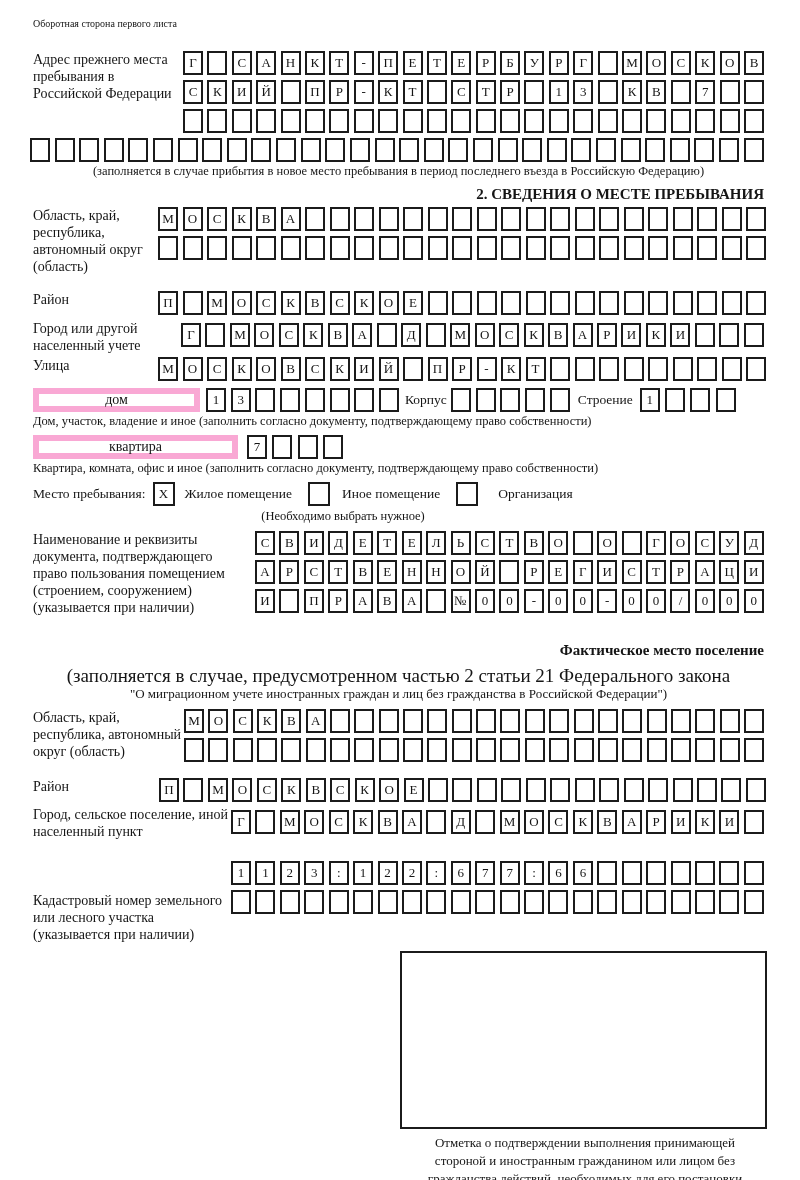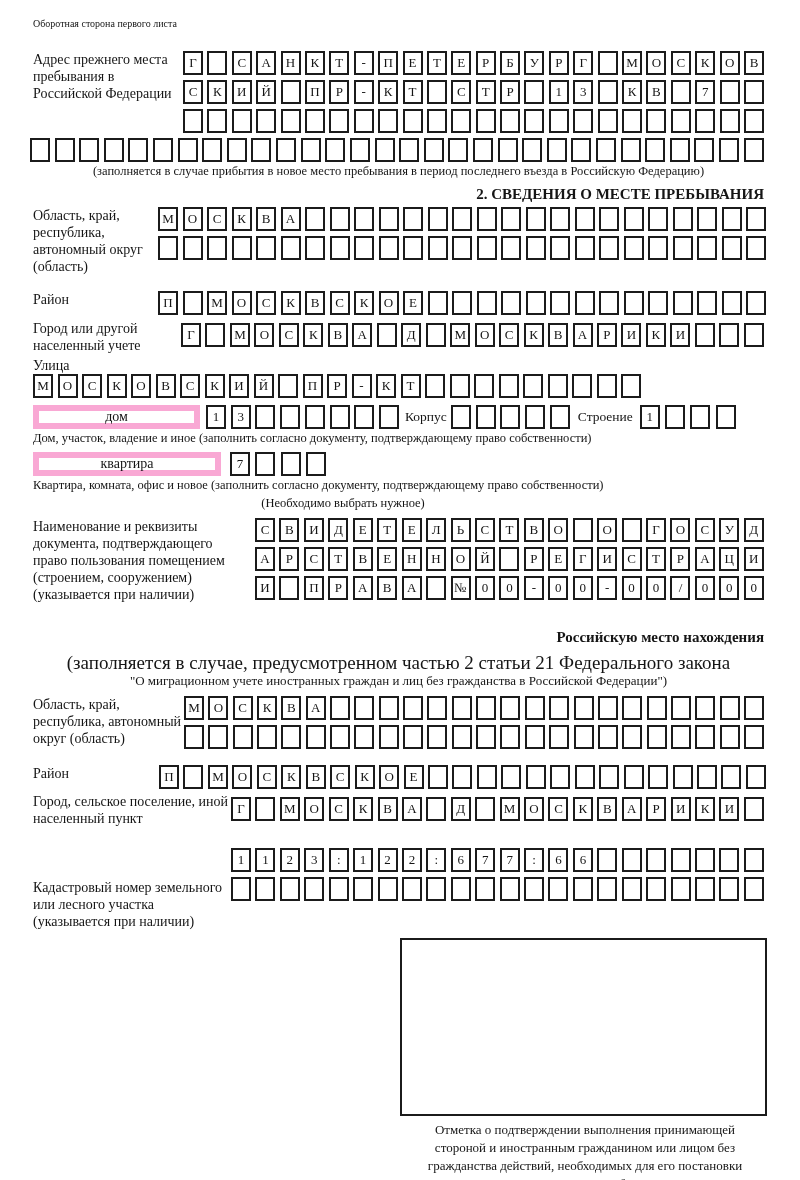--- a/index.html
+++ b/index.html
@@ -263,21 +263,21 @@
         <span class="cell">Р</span>
         <span class="cell">И</span>
         <span class="cell">К</span>
         <span class="cell">И</span>
         <span class="cell"></span>
         <span class="cell"></span>
         <span class="cell"></span>
       </div>
   </div>
 
-  <div class="frow" style="margin-top:3px;flex-direction:column;">
+  <div class="frow" style="margin-top:3px;">
     <div class="lbl" style="width:125px;">Улица</div>
     <div class="cells" style="width:608px;">
         <span class="cell">М</span>
         <span class="cell">О</span>
         <span class="cell">С</span>
         <span class="cell">К</span>
         <span class="cell">О</span>
         <span class="cell">В</span>
         <span class="cell">С</span>
         <span class="cell">К</span>
@@ -325,30 +325,39 @@
     <div class="cells" style="width:96px;margin-left:7px;">
         <span class="cell">1</span>
         <span class="cell"></span>
         <span class="cell"></span>
         <span class="cell"></span>
       </div>
   </div>
   <div class="note mt2">Дом, участок, владение и иное (заполнить согласно документу, подтверждающему право собственности)</div>
 
   <div class="frow" style="margin-top:6px;align-items:center;">
-    <div class="widebox" style="width:188px;">квартира</div>
+    <div class="widebox" style="width:205px;">квартира</div>
     <div class="cells" style="width:96px;margin-left:9px;">
         <span class="cell">7</span>
         <span class="cell"></span>
         <span class="cell"></span>
         <span class="cell"></span>
       </div>
   </div>
-  <div class="note mt2">Квартира, комната, офис и новое (заполнить согласно документу, подтверждающему право собственности)</div>
-
+  <div class="note mt2">Квартира, комната, офис и иное (заполнить согласно документу, подтверждающему право собственности)</div>
+
+  <div class="frow" style="margin-top:6px;align-items:center;">
+    <div class="opt-label">Место пребывания:</div>
+    <div class="checkbox" style="margin-left:7px;">X</div>
+    <div class="opt-label" style="margin-left:10px;">Жилое помещение</div>
+    <div class="checkbox" style="margin-left:16px;"></div>
+    <div class="opt-label" style="margin-left:12px;">Иное помещение</div>
+    <div class="checkbox" style="margin-left:16px;"></div>
+    <div class="opt-label" style="margin-left:20px;">Организация</div>
+  </div>
   <div class="note" style="width:620px;text-align:center;margin-top:3px;">(Необходимо выбрать нужное)</div>
 
   <div class="frow" style="margin-top:7px;">
     <div class="lbl" style="width:222px;padding-right:10px;box-sizing:border-box;">Наименование и реквизиты документа, подтверждающего право пользования помещением (строением, сооружением) (указывается при наличии)</div>
     <div class="gridcol" style="width:509px;">
       <div class="cells" style="width:509px;">
           <span class="cell">С</span>
           <span class="cell">В</span>
           <span class="cell">И</span>
           <span class="cell">Д</span>
@@ -412,21 +421,21 @@
           <span class="cell">0</span>
           <span class="cell">0</span>
           <span class="cell">/</span>
           <span class="cell">0</span>
           <span class="cell">0</span>
           <span class="cell">0</span>
         </div>
     </div>
   </div>
 
-  <div class="h2" style="margin-top:26px;">Российскую место нахождения</div>
+  <div class="h2" style="margin-top:26px;">Фактическое место поселение</div>
   <div class="note note-center" style="margin-top:8px;font-size:19px;line-height:18px;">(заполняется в случае, предусмотренном частью 2 статьи 21 Федерального закона</div>
   <div class="note note-center" style="font-size:13px;line-height:18px;">"О миграционном учете иностранных граждан и лиц без гражданства в Российской Федерации")</div>
 
   <div class="frow" style="margin-top:6px;">
     <div class="lbl" style="width:151px;">Область, край, республика, автономный округ (область)</div>
     <div class="gridcol" style="width:580px;">
       <div class="cells" style="width:580px;">
           <span class="cell">М</span>
           <span class="cell">О</span>
           <span class="cell">С</span>

